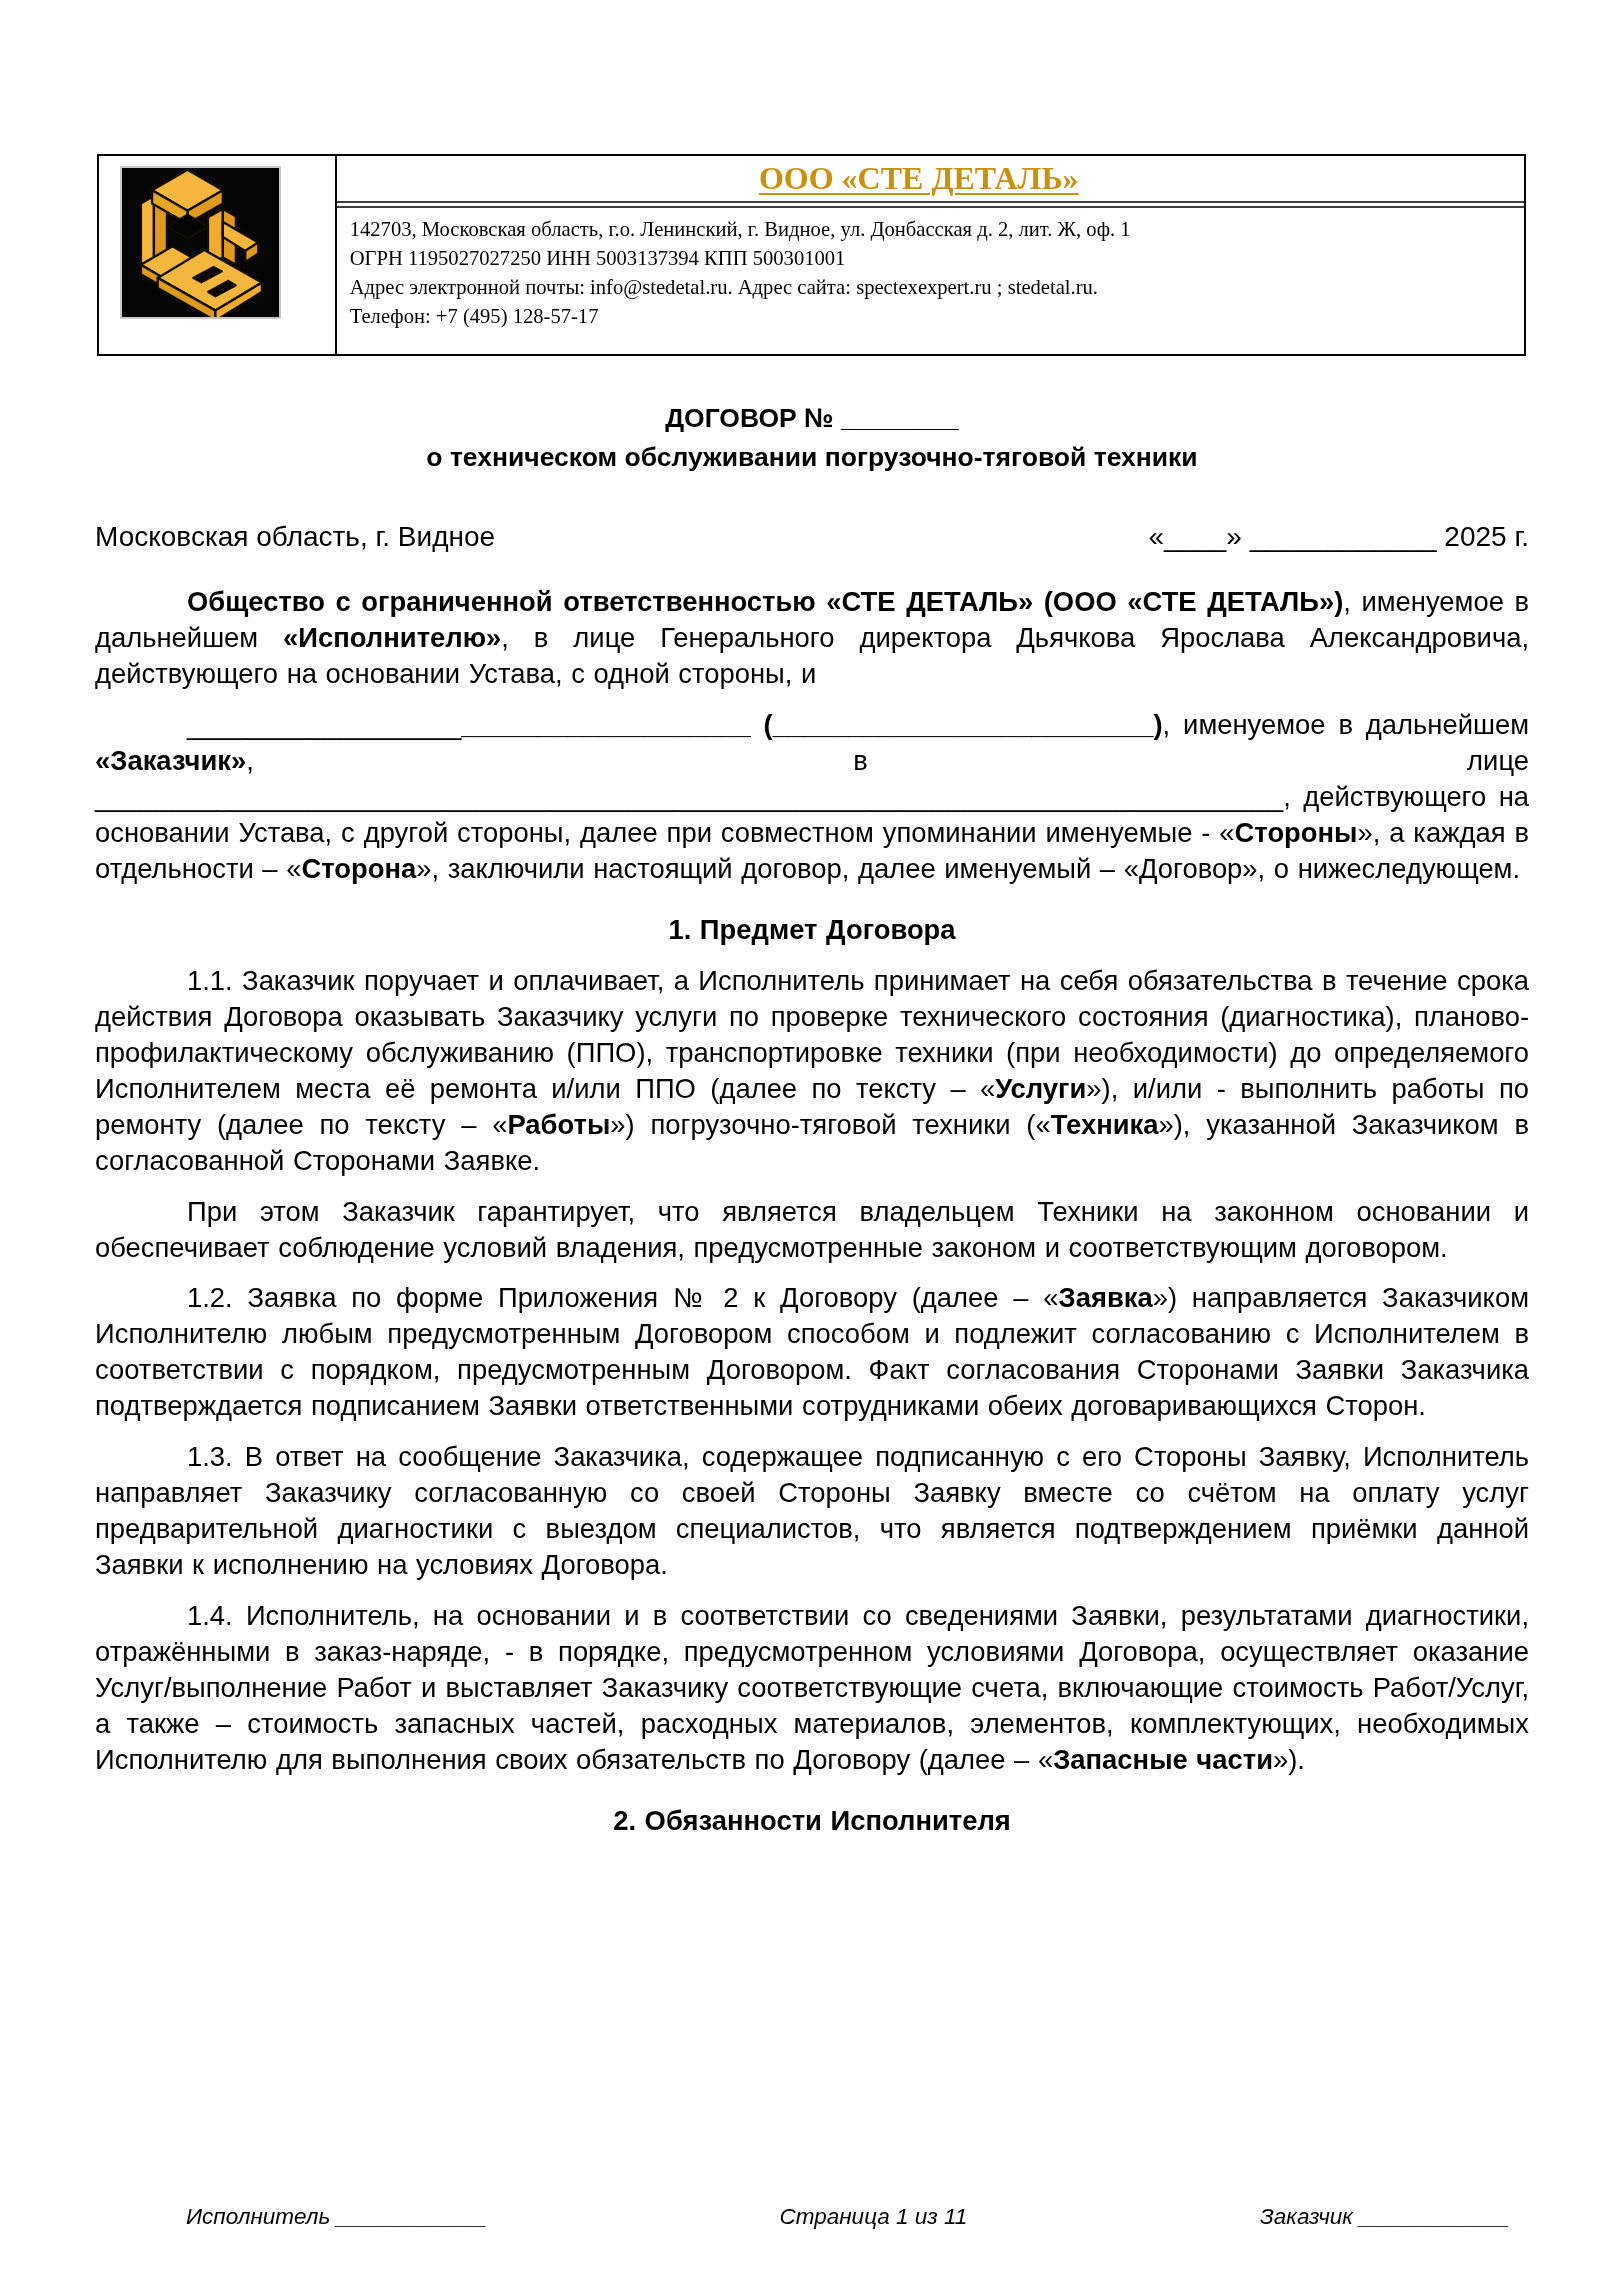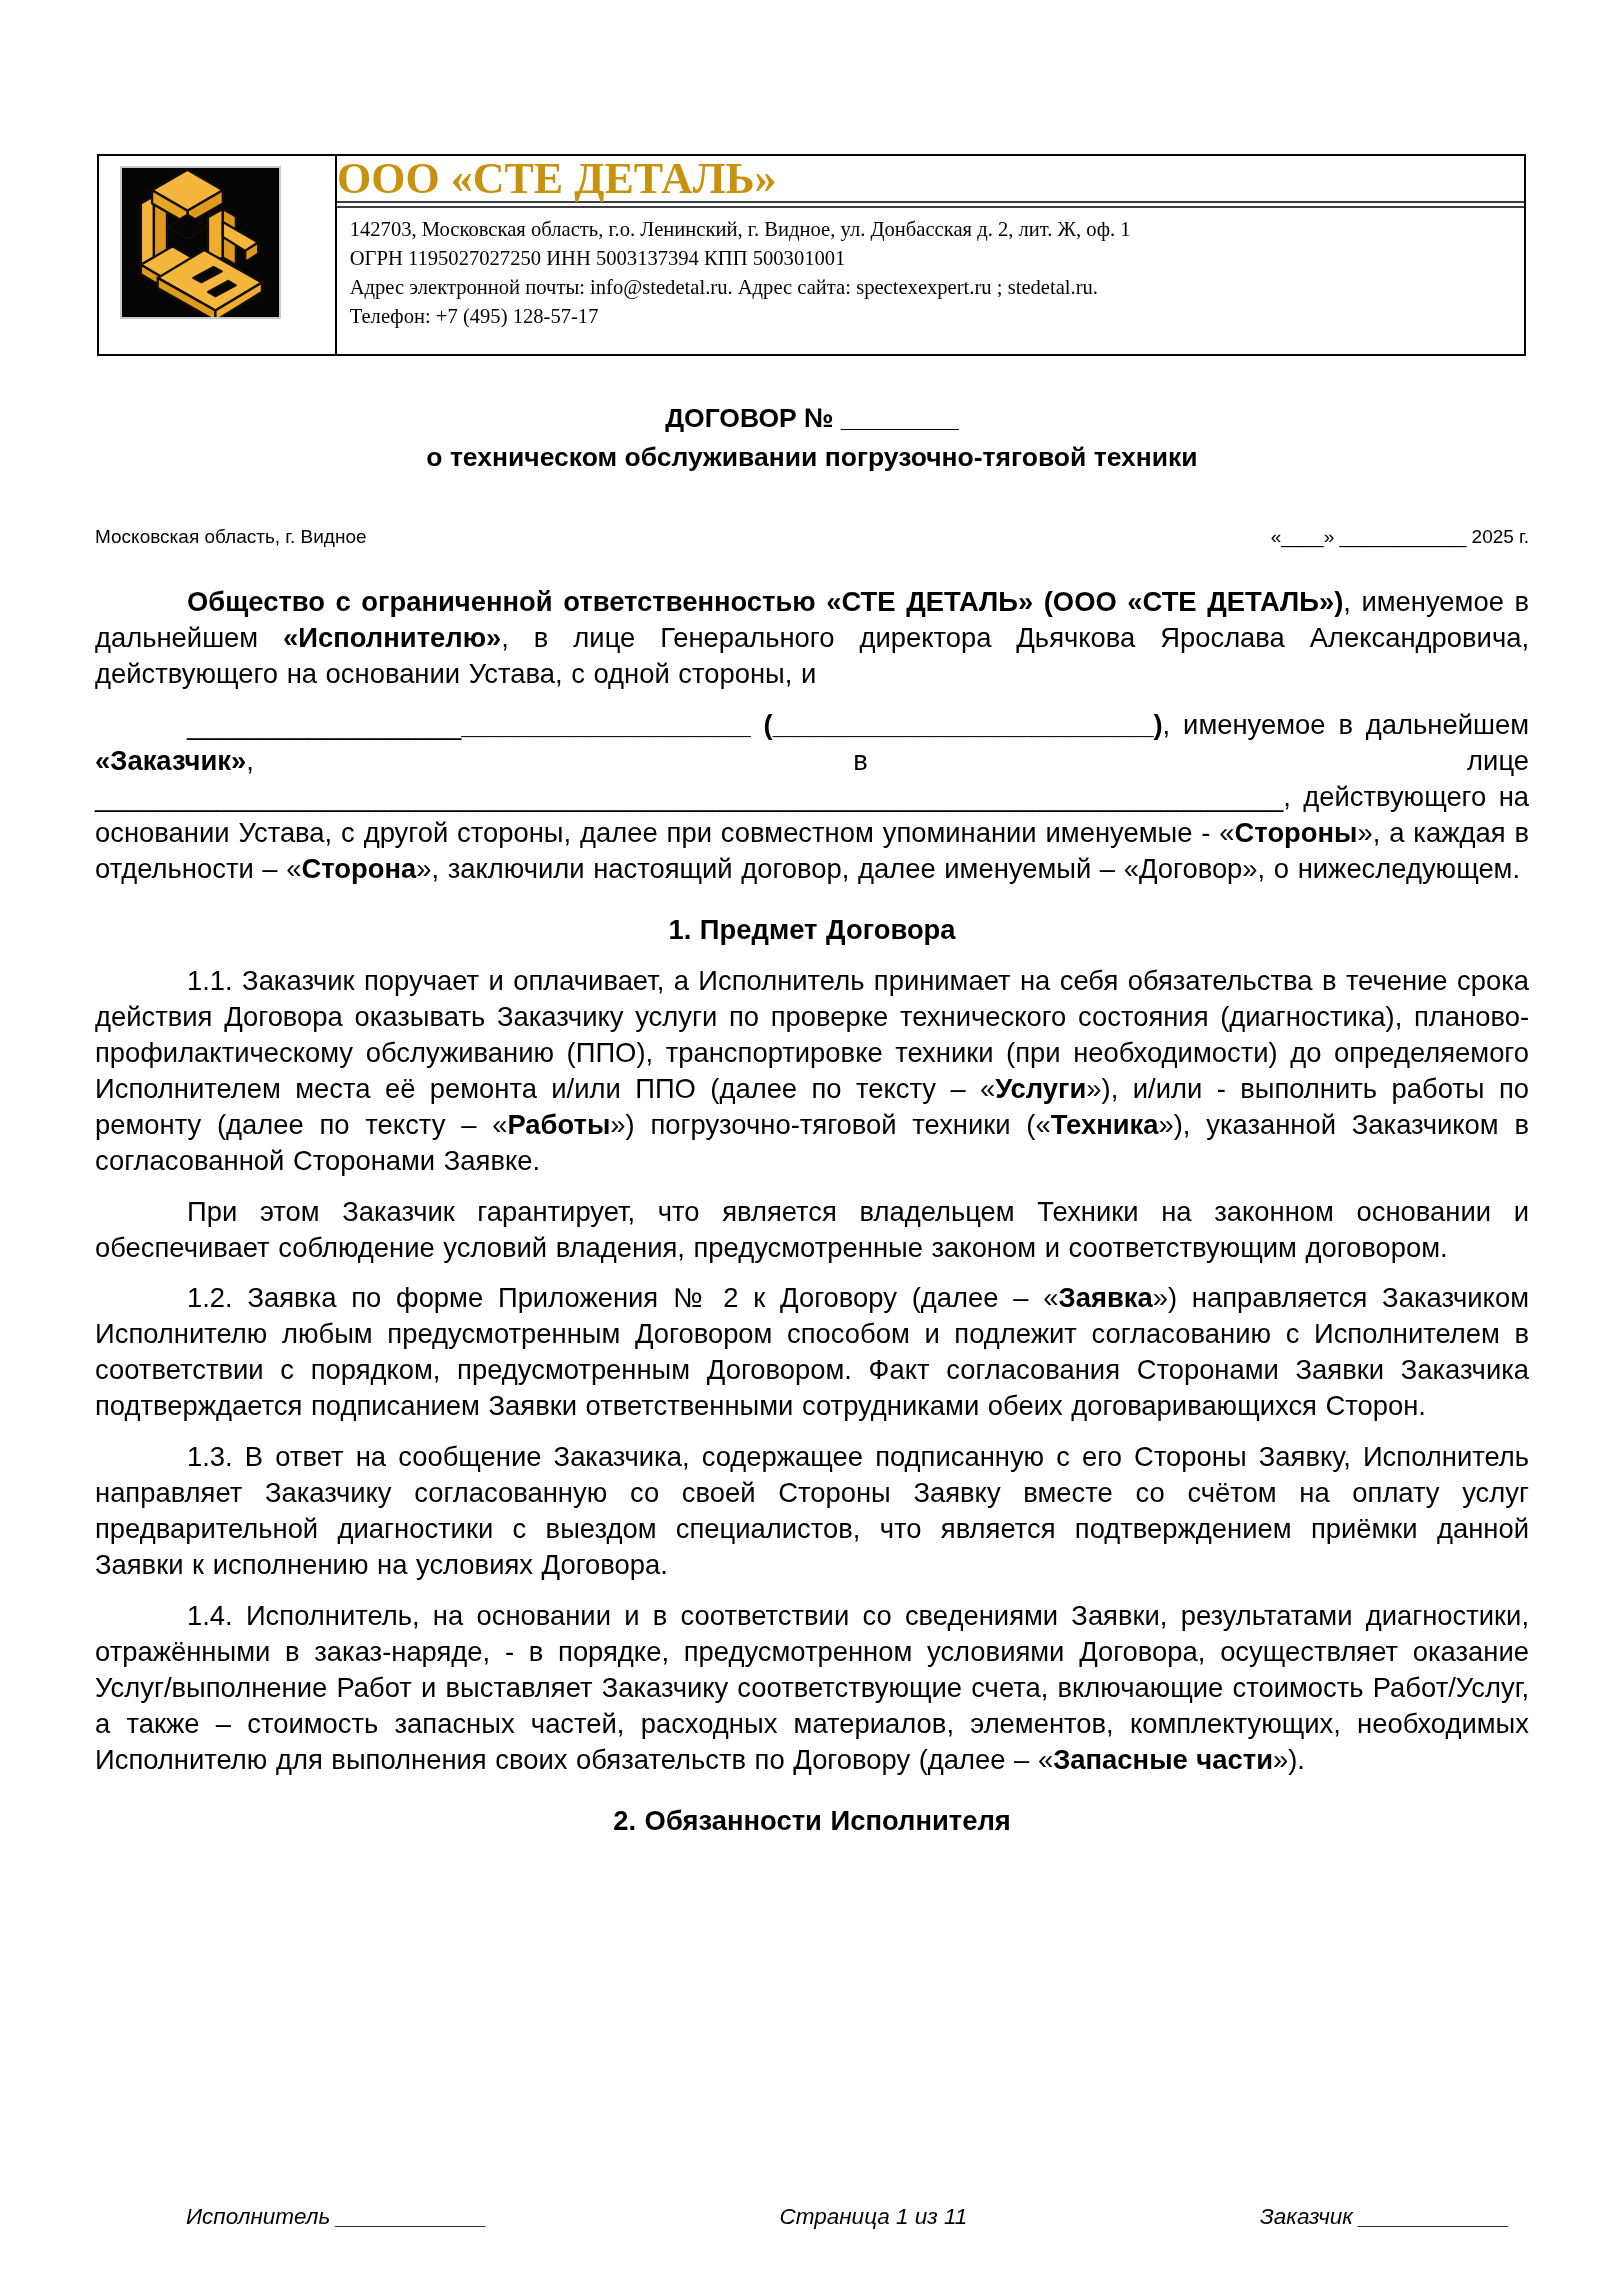--- a/index.html
+++ b/index.html
@@ -29,46 +29,47 @@
     margin:9.8px 0 0 20.6px;
     background:#050505;
     border:2px solid #c9c9c9;
     box-sizing:content-box;
   }
   .logo-square svg{display:block;width:100%;height:100%;}
   .info-cell{flex:1;min-width:0;}
   .company-name{
     font-family:"Liberation Serif","DejaVu Serif",serif;
     font-weight:bold;
-    font-size:44px;
+    font-size:32px;
     line-height:41px;
     color:#c8920e;
-    text-align:left;
+    text-align:center;
     padding:2px 23.5px 0 0;
+    text-decoration:underline;
     text-decoration-thickness:2px;
     text-underline-offset:3.9px;
   }
   .double-rule{
     height:2.9px;
     border-top:2px solid #3d3d3d;
     border-bottom:2px solid #3d3d3d;
     margin-top:2px;
   }
   .addr-block{padding:6.9px 9.8px 0 12.7px;}
   .addr{
     font-family:"Liberation Serif","DejaVu Serif",serif;
     font-size:20.6px;
     line-height:29px;
     white-space:nowrap;
   }
   .titles{position:absolute;left:95px;right:92px;top:399px;text-align:center;font-weight:bold;font-size:26.5px;line-height:39px;}
   .dateline{
     position:absolute;left:95px;right:92px;top:519px;
     display:flex;justify-content:space-between;
-    font-size:19px;line-height:36px;
+    font-size:28px;line-height:36px;
   }
   .bodytext{
     position:absolute;left:95px;right:92px;top:584px;
   }
   .para{
     font-size:27.4px;
     line-height:36px;
     text-align:justify;
     text-indent:92px;
     margin:0 0 14.7px 0;

